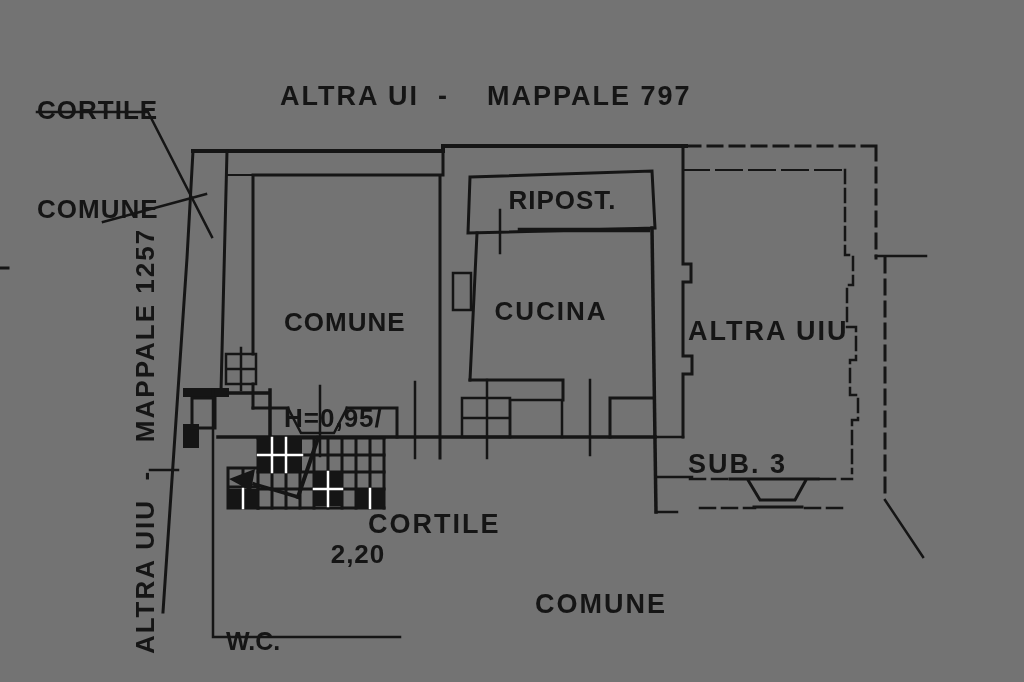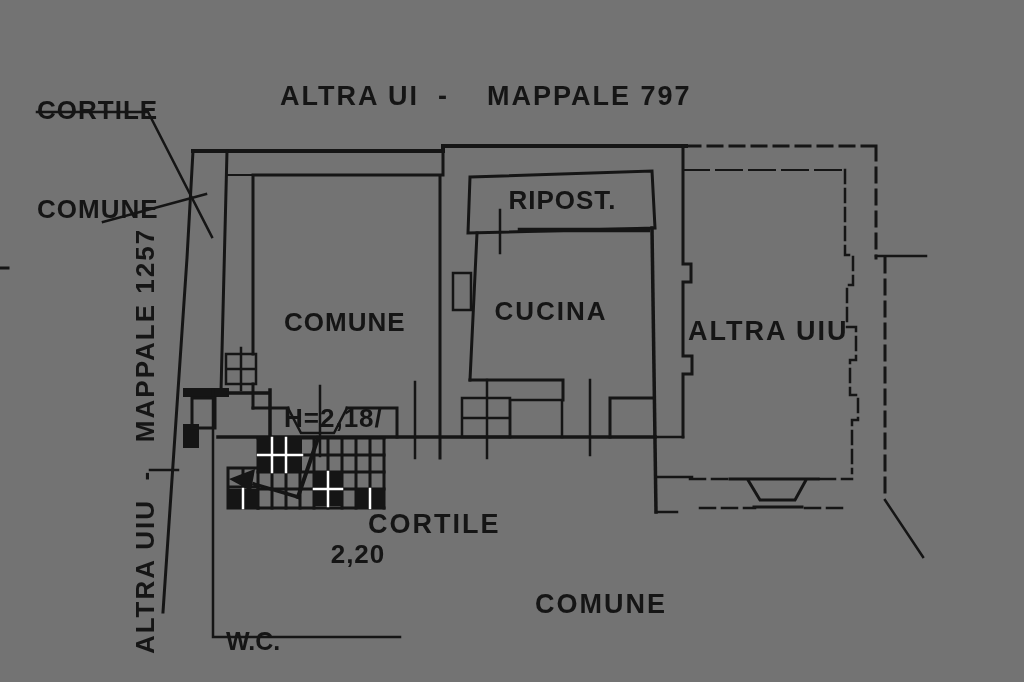--- a/index.html
+++ b/index.html
@@ -112,30 +112,31 @@
     <div>CORTILE</div>
     <div>COMUNE</div>
   </div>
 
   <div class="lbl top-adjacent">ALTRA UI  -    MAPPALE 797</div>
 
   <div class="lbl left-adjacent">ALTRA UIU  -   MAPPALE 1257</div>
 
   <div class="lbl camera">
     <div>COMUNE</div>
-    <div>H=2,18/</div>
+    <div>H=0,95/</div>
     <div class="num-right">2,20</div>
   </div>
 
   <div class="lbl cucina">CUCINA</div>
 
   <div class="lbl ripost">RIPOST.</div>
 
   <div class="lbl sub3">
     <div>ALTRA UIU</div>
+    <div class="sub3-line2">SUB. 3</div>
   </div>
 
   <div class="lbl cortile-bottom">CORTILE</div>
 
   <div class="lbl comune-bottom">COMUNE</div>
 
   <div class="lbl wc">
     <div>W.C.</div>
     
   </div>

